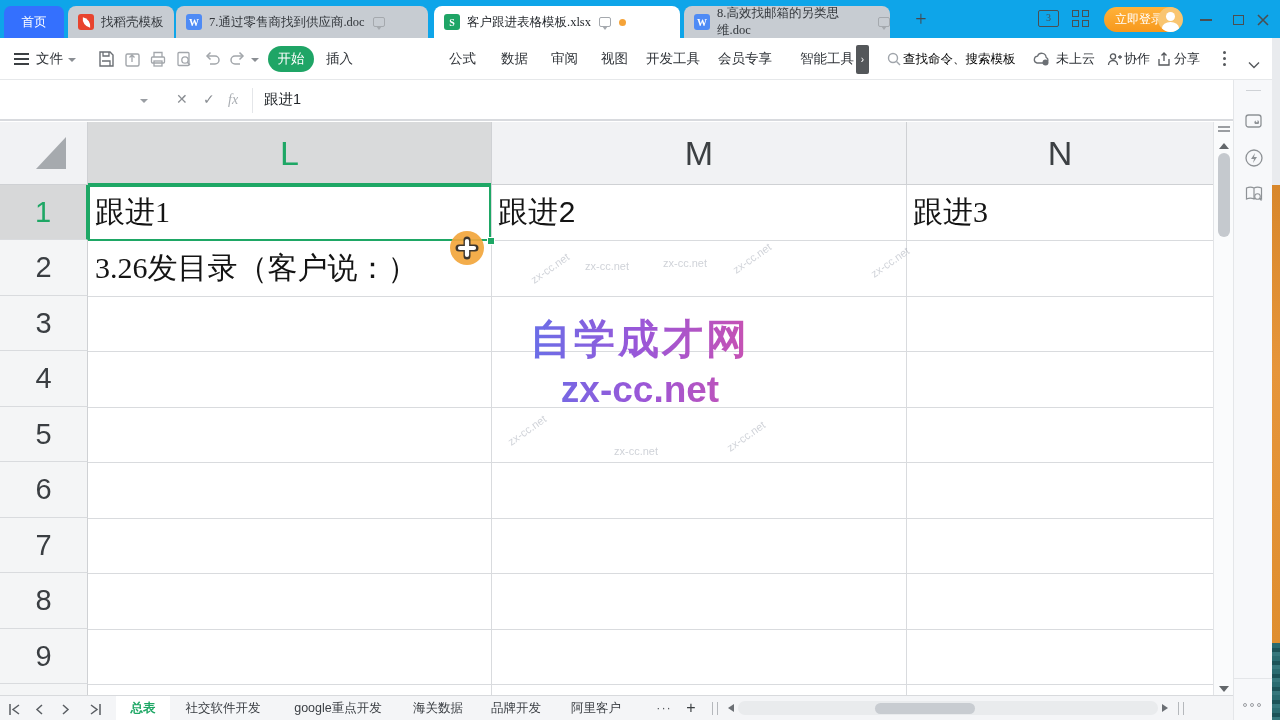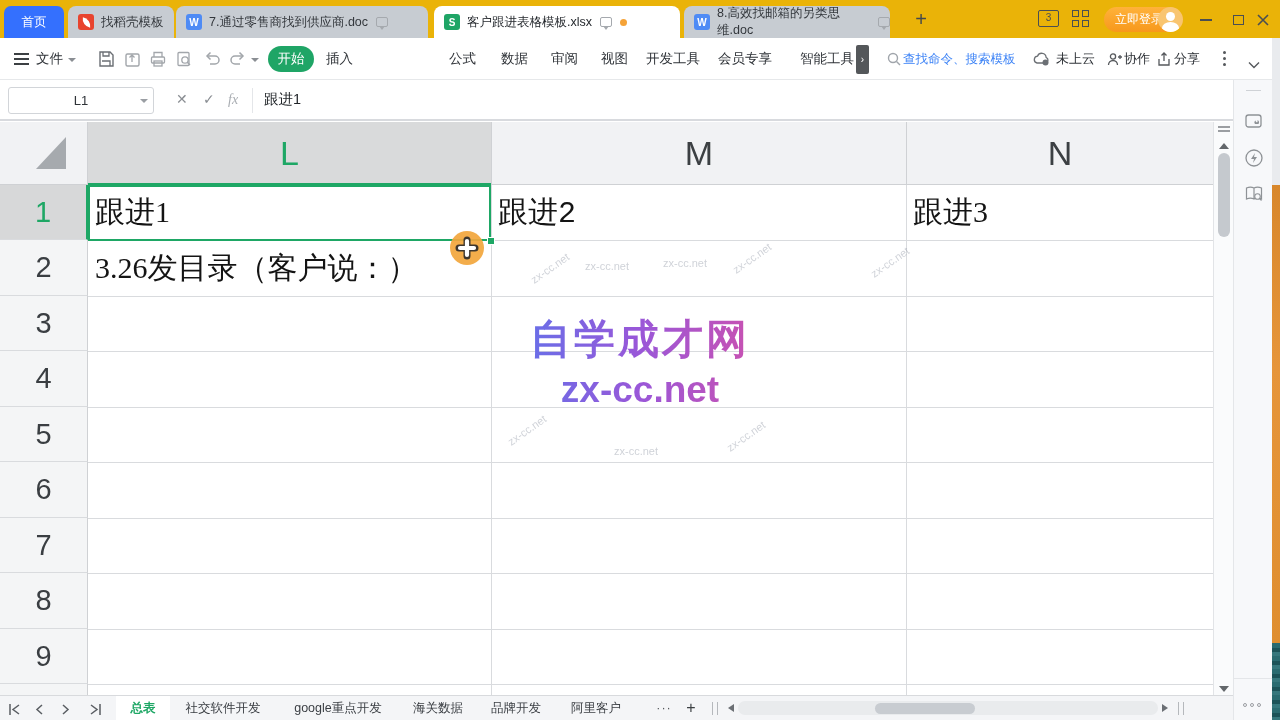--- a/index.html
+++ b/index.html
@@ -5,21 +5,21 @@
   * { margin:0; padding:0; box-sizing:border-box; }
   body { background:#888; }
   .app {
     position:relative; width:1280px; height:720px; overflow:hidden;
     background:#fff; font-family:"Liberation Sans","DejaVu Sans",sans-serif;
     -webkit-font-smoothing:antialiased;
   }
   .abs { position:absolute; }
 
   
-  .titlebar { position:absolute; left:0; top:0; width:1280px; height:38px; background:#eab308; }
+  .titlebar { position:absolute; left:0; top:0; width:1280px; height:38px; background:#0ea5e9;font-family:Liberation Serif, serif; }
   .tab { position:absolute; top:6px; height:32px; display:flex; align-items:center;
          border-radius:8px 8px 0 0; font-size:12.5px; color:#33373c; background:#c7ccd2; }
   .tab.active { background:#ffffff; color:#1f2328; }
   .tab-home { left:4px; width:60px; justify-content:center; background:#3470fe; color:#fff; border-radius:7px 7px 0 0; }
   .doc-icon { width:16px; height:16px; border-radius:3px; margin:0 7px 0 10px; display:flex; align-items:center; justify-content:center;
               color:#fff; font-size:10px; font-weight:bold; flex:0 0 16px; }
   .ghost-icon { width:12px; height:10px; border:1px solid #a5a9ae; border-radius:2px; margin-left:8px; position:relative; }
   .ghost-icon:after { content:""; position:absolute; left:2px; bottom:-4px; width:0; height:0;
                       border-left:3px solid transparent; border-right:3px solid transparent; border-top:4px solid #a5a9ae; }
   .docer-leaf { width:9px; height:9px; background:#fff; border-radius:0 9px 0 9px; transform:rotate(10deg); }
@@ -38,21 +38,21 @@
   .menubar { position:absolute; left:0; top:38px; width:1280px; height:42px; background:#fff; border-bottom:1px solid #e6e8ea; }
   .menu-item { position:absolute; top:0; height:42px; line-height:42px; font-size:13.5px; color:#2f3338; }
   .pill-start { position:absolute; left:268px; top:8px; width:46px; height:26px; border-radius:14px;
                 background:#1fa566; color:#fff; font-size:13.5px; text-align:center; line-height:26px; }
   .hamburger { position:absolute; left:14px; top:15px; width:15px; }
   .hamburger div { height:1.6px; background:#3c4043; margin-bottom:3.4px; }
   .caret-down { width:0; height:0; border-left:4px solid transparent; border-right:4px solid transparent; border-top:4px solid #8a8e93; }
   .toolbar-ic { position:absolute; top:11px; }
   .more-tools { position:absolute; left:856px; top:7px; width:13px; height:29px; background:#54575a; color:#fff;
                 font-size:10px; display:flex; align-items:center; justify-content:center; border-radius:2px; }
-  .search-ph { position:absolute; left:903px; top:0; height:42px; line-height:42px; font-size:12.5px; color:#3b82f6; }
+  .search-ph { position:absolute; left:903px; top:0; height:42px; line-height:42px; font-size:12.5px; color:#000000; }
   .vdots { position:absolute; left:1223px; top:13px; width:3px; }
   .vdots div { width:3px; height:3px; border-radius:50%; background:#55585c; margin-bottom:3px; }
 
   
   .formulabar { position:absolute; left:0; top:80px; width:1280px; height:41px; background:#fff; border-bottom:2px solid #d8dade; }
   .namebox { position:absolute; left:8px; top:7px; width:146px; height:27px; border:1px solid #d2d5d9; border-radius:3px;
              font-size:13px; color:#2f3338; text-align:center; line-height:25px; }
   .fglyph { position:absolute; top:0; height:39px; line-height:39px; font-size:14px; color:#8a8e93; }
 
   
@@ -246,21 +246,20 @@
         <div></div>
       </div>
     <div class="abs" style="left:1248px;top:17px;">
       <svg width="12" height="8">
           <path d="M1 1.5 L6 6.5 L11 1.5" fill="none" stroke="#55585c" stroke-width="1.4"></path>
         </svg>
     </div>
   </div>
 
   <div class="formulabar">
-    <div class="namebox">L1</div>
     <div class="abs caret-down" style="left:140px;top:19px;border-top-color:#9a9ea3;"></div>
     <span class="fglyph" style="left:176px;">✕</span>
     <span class="fglyph" style="left:203px;color:#7f8archive388;">✓</span>
     <span class="fglyph" style="left:228px;font-style:italic;font-family:'Liberation Serif',serif;color:#a9adb2;">fx</span>
     <div class="abs" style="left:252px;top:8px;width:1px;height:25px;background:#e4e6e9;"></div>
     <span class="abs" style="left:264px;top:0;height:39px;line-height:39px;font-size:14.5px;color:#1f2327;">跟进1</span>
   </div>
 
   <div class="abs" style="left:0;top:122px;width:88px;height:63px;background:#f1f2f4;border-right:1px solid #cfd1d4;border-bottom:1px solid #cfd1d4;">
     <div class="abs" style="left:36px;top:15px;width:0;height:0;border-left:30px solid transparent;border-bottom:32px solid #a6aaae;"></div>

